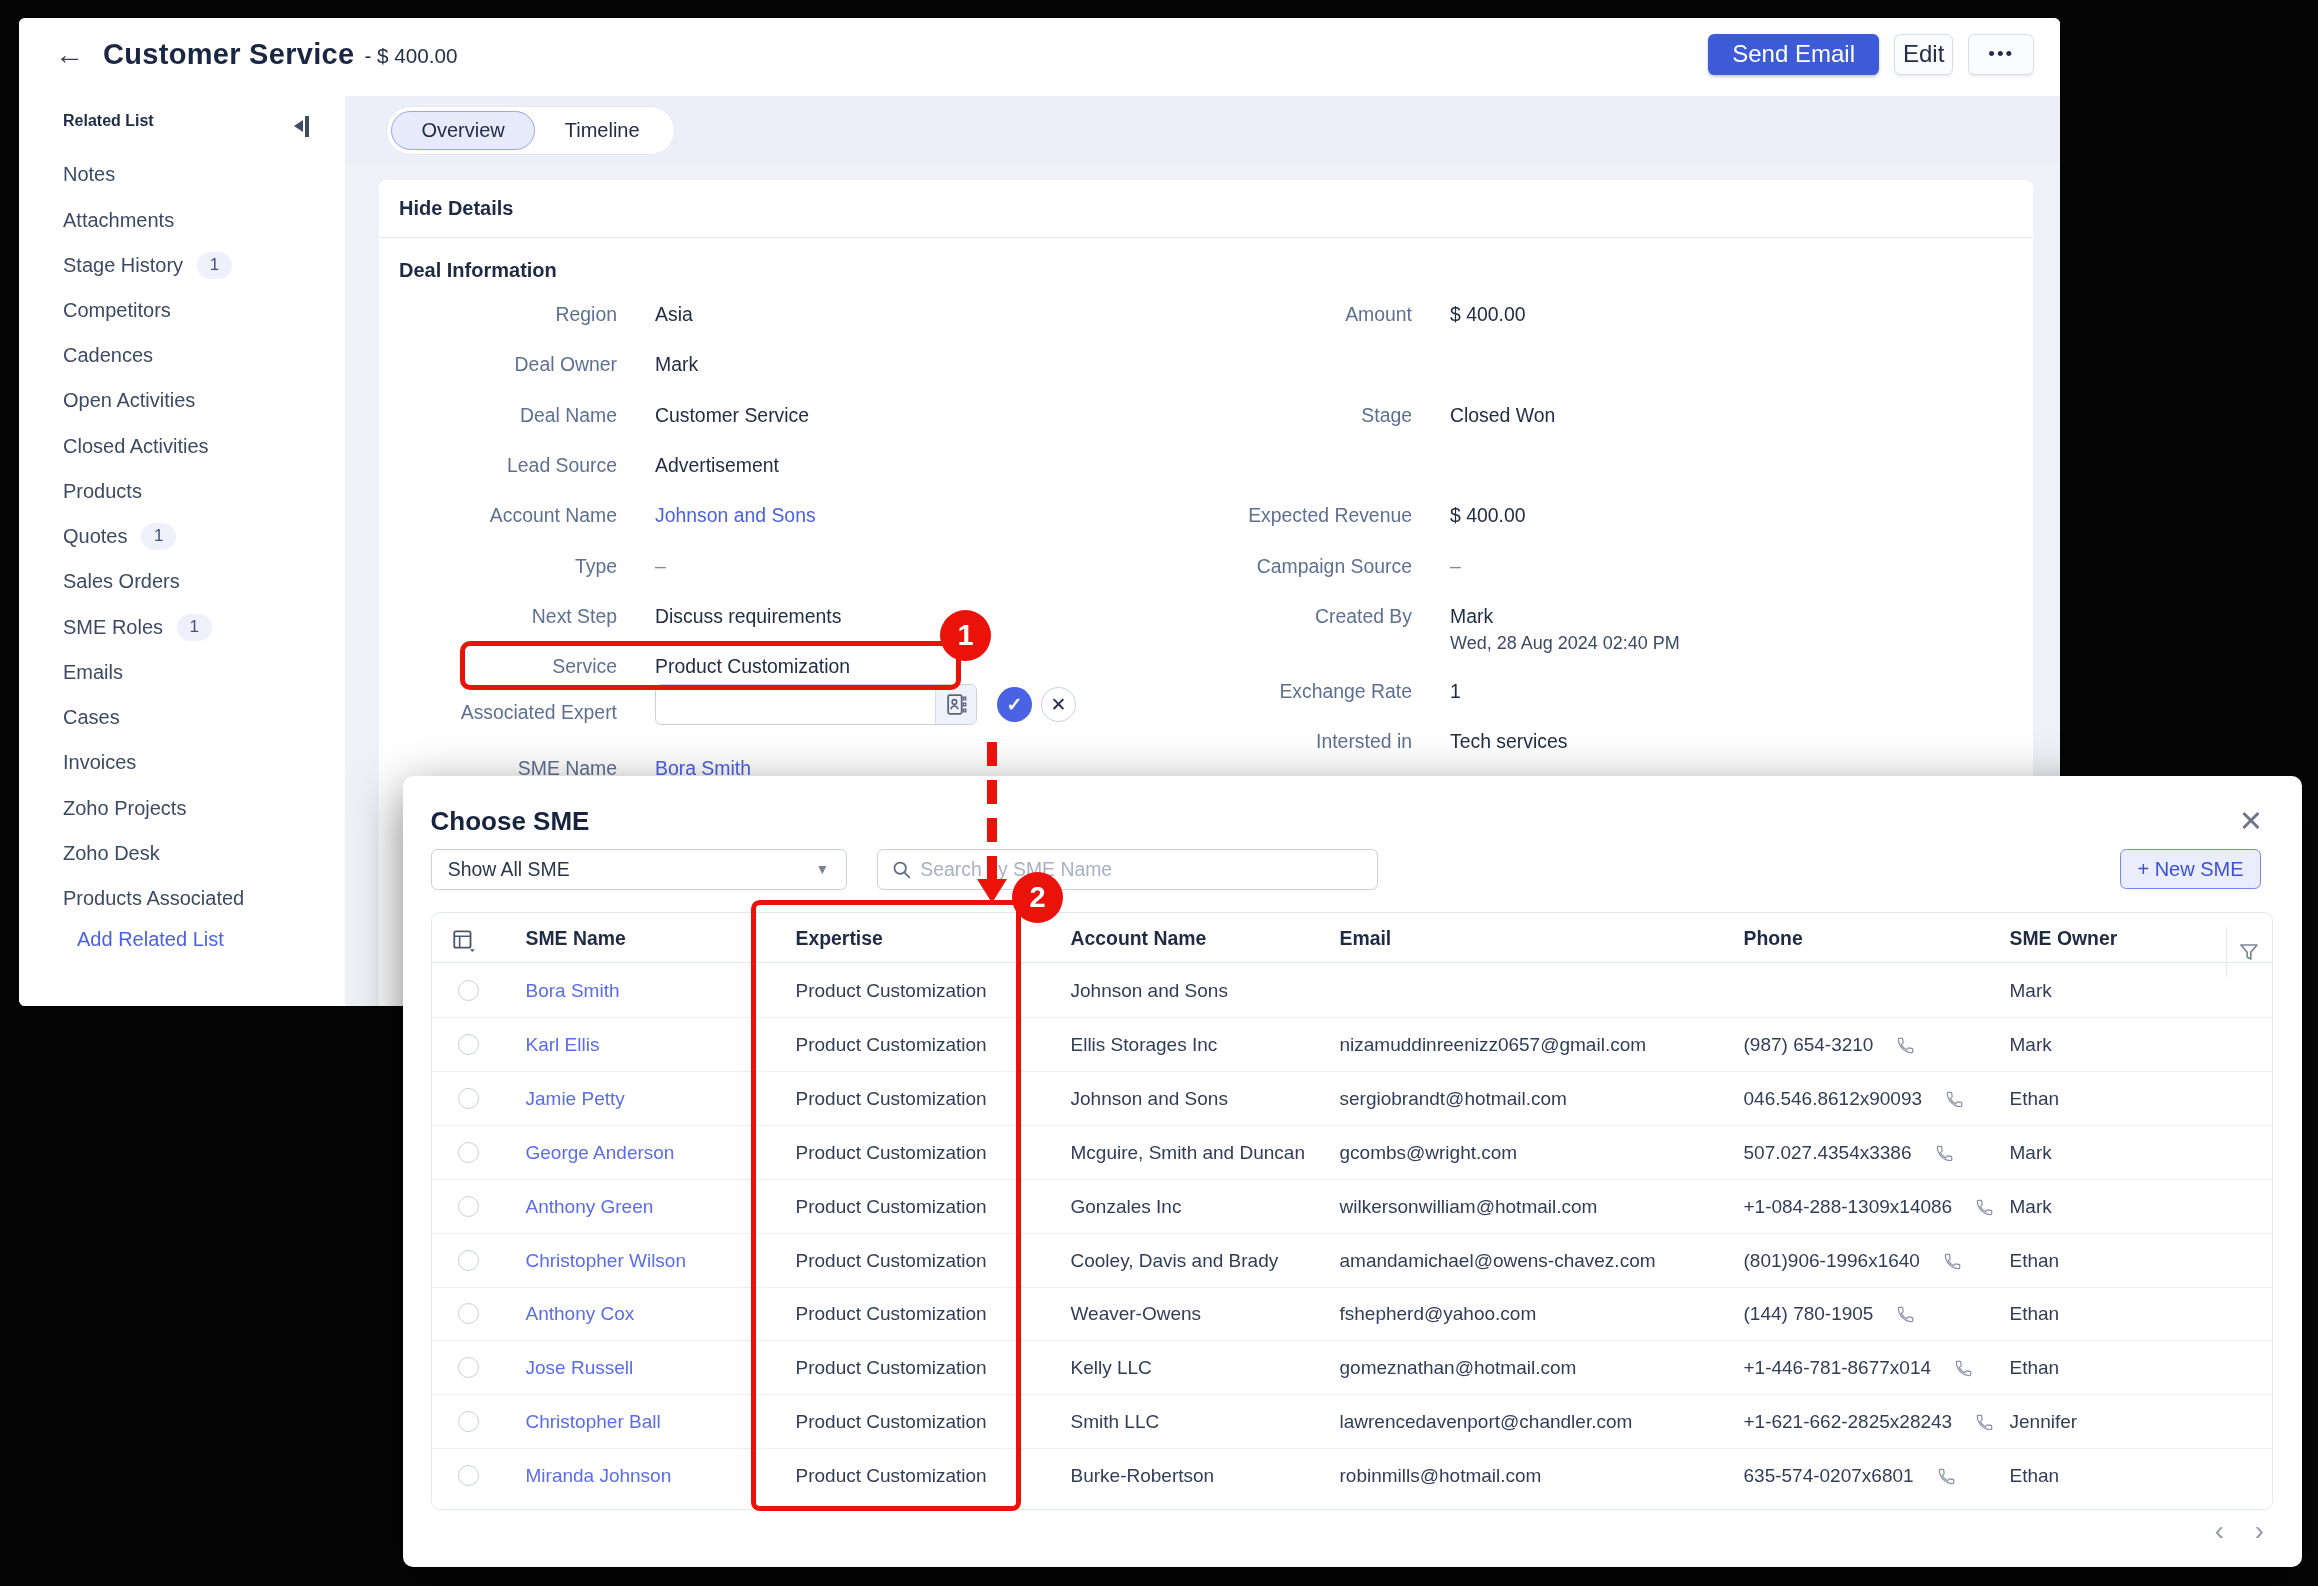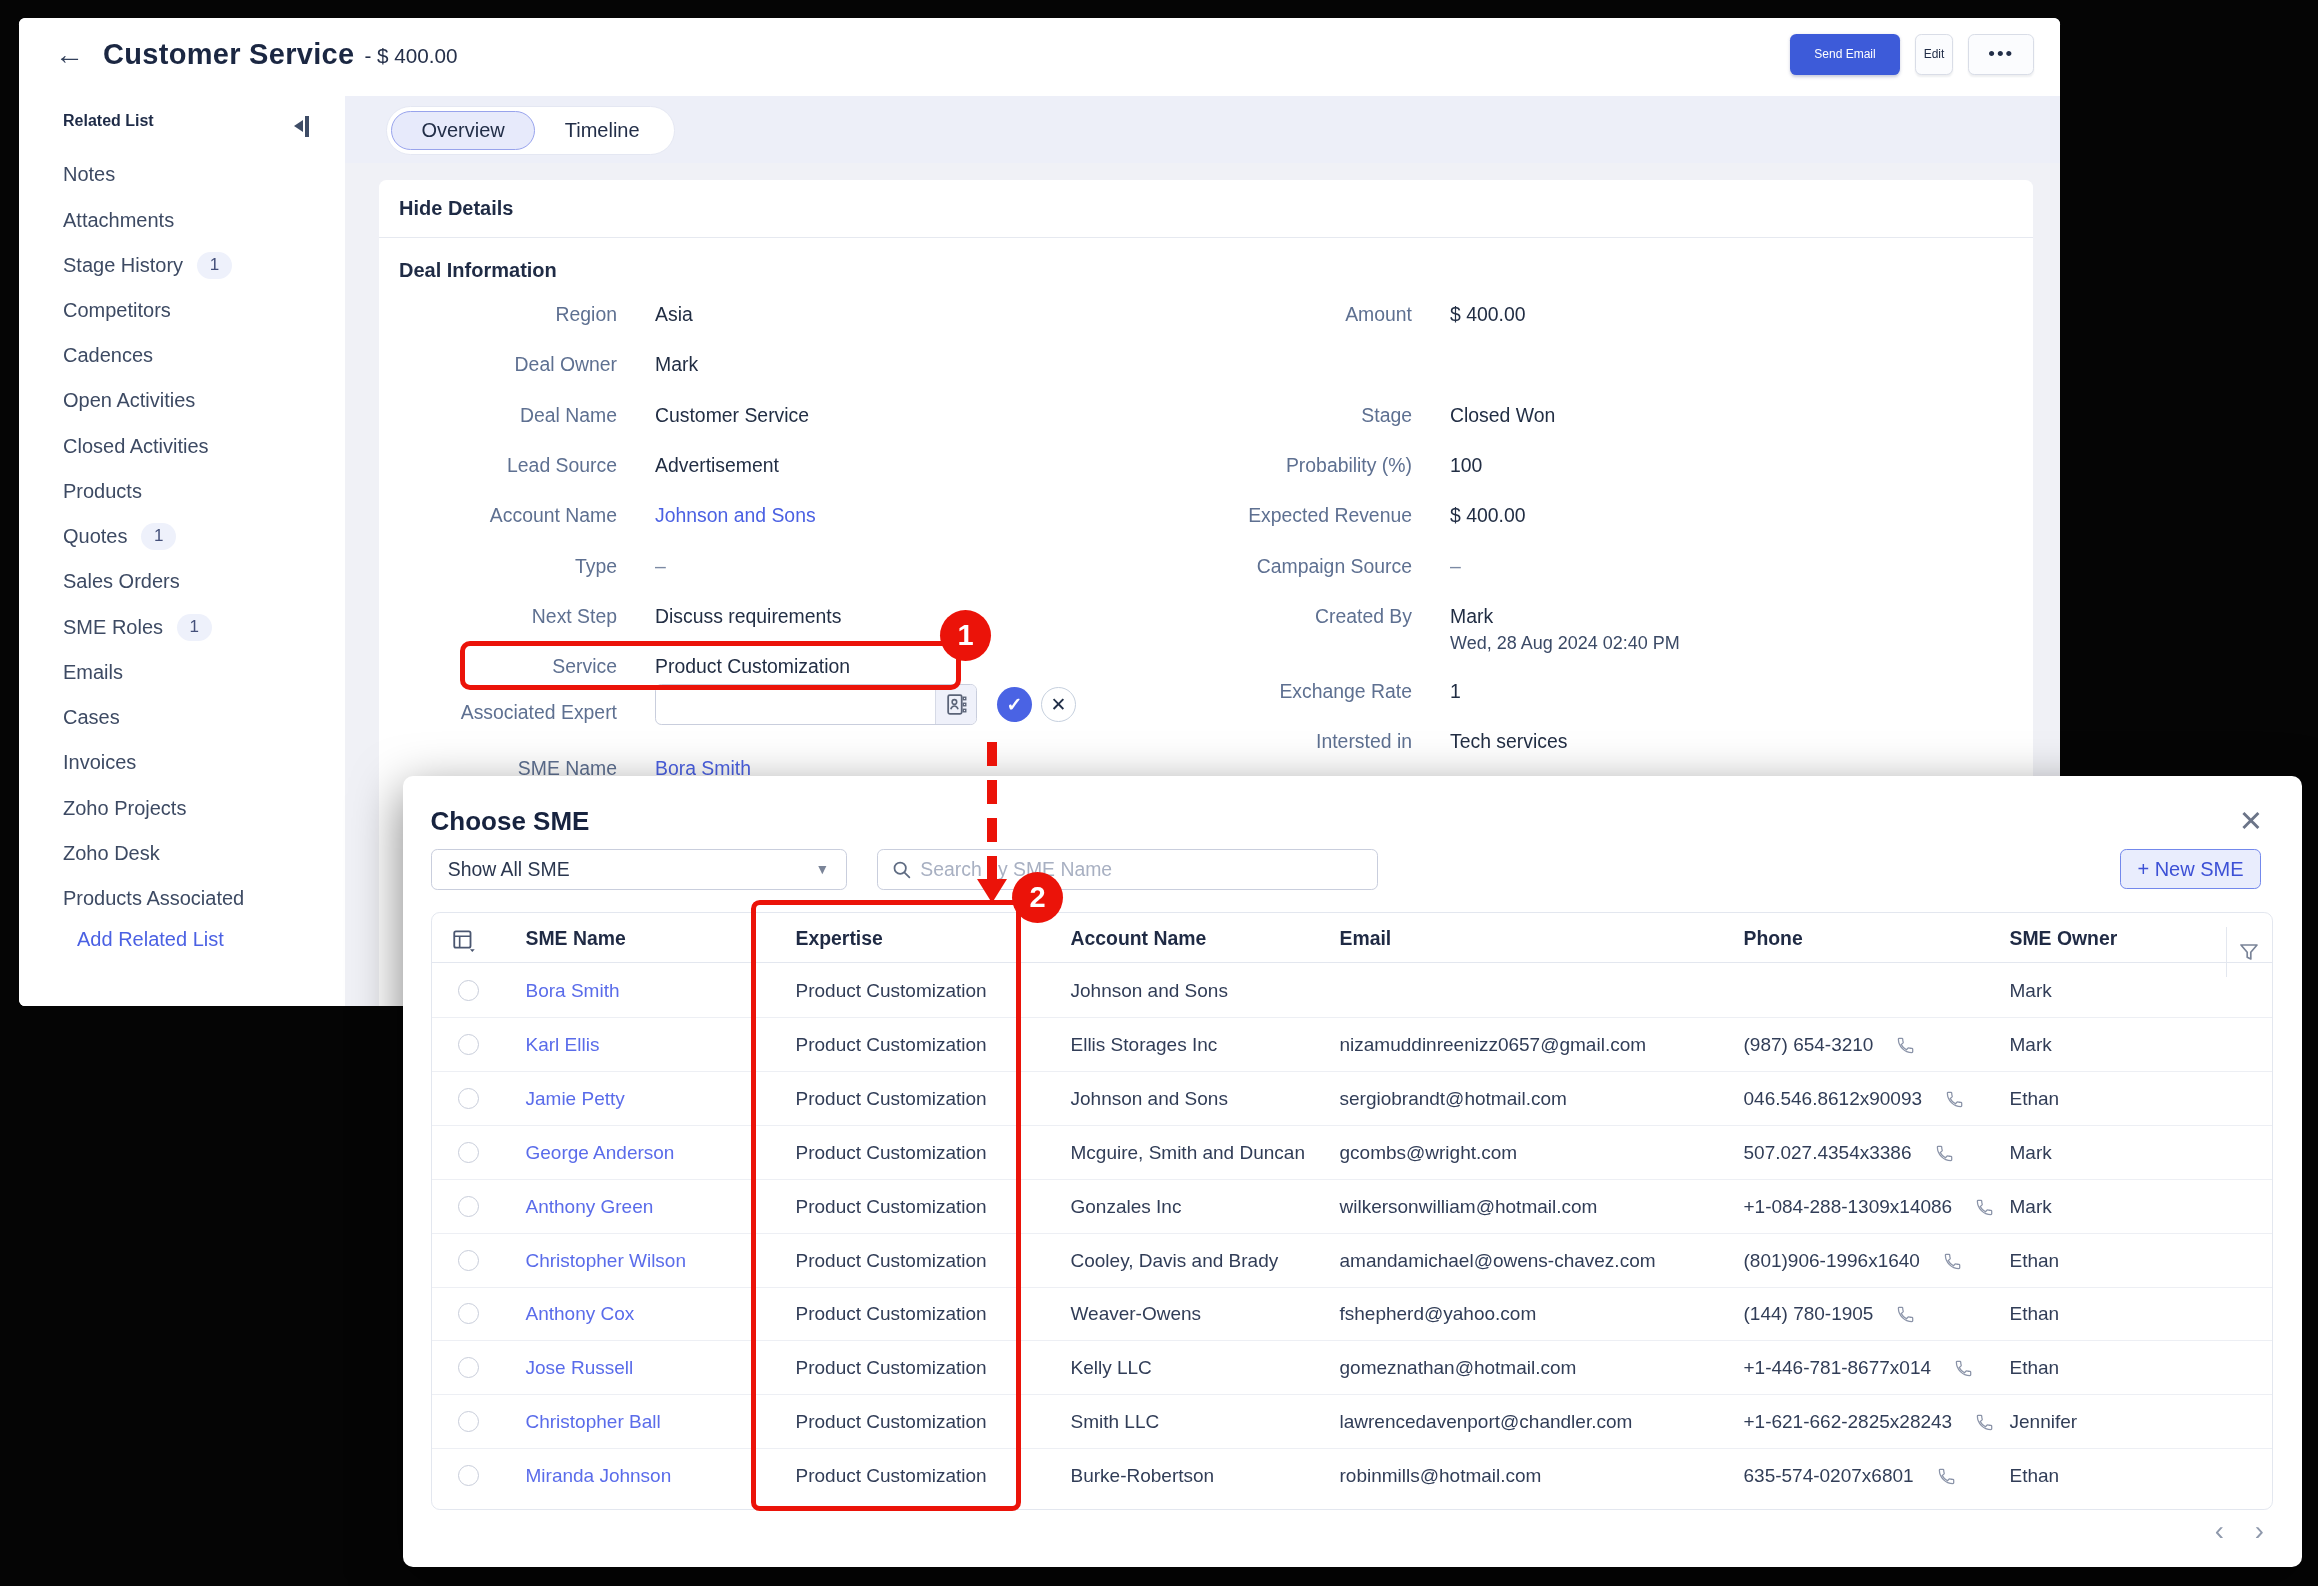--- a/index.html
+++ b/index.html
@@ -8,21 +8,21 @@
   #stage { position:relative; width:2319px; height:1586px; background:#050505; overflow:hidden; }
 
   
   .window { position:absolute; left:19px; top:17.5px; width:2041px; height:988px; background:#fff; border-radius:6.3px; z-index:10; overflow:hidden; }
 
   .appbar { position:absolute; left:0; top:0; right:0; height:74px; background:#fff; display:flex; align-items:center; }
   .back { font-size:29px; color:#33415C; margin-left:36px; line-height:1; }
   .title { font-size:29px; font-weight:bold; color:#1B2742; margin-left:19px; letter-spacing:0.3px; }
   .subtitle { font-size:20.7px; color:#25304A; margin-left:10px; padding-top:3.8px; }
   .appbar-actions { position:absolute; right:26px; top:16.3px; display:flex; gap:15px; }
-  .btn { height:41px; display:flex; align-items:center; justify-content:center; border-radius:6.3px; font-size:12px; }
+  .btn { height:41px; display:flex; align-items:center; justify-content:center; border-radius:6.3px; font-size:24px; }
   .btn-primary { background:#3D5BD9; color:#fff; padding:0 24px; box-shadow:0 1.9px 3.1px rgba(34,48,110,.25); }
   .btn-secondary { background:#FBFCFE; border:1.3px solid #D9DDE7; color:#222E48; padding:0 8px; box-shadow:0 1.3px 1.9px rgba(40,50,80,.08); }
   .btn-more { letter-spacing:1.9px; font-size:19px; padding:0 19px; }
 
   .sidebar { position:absolute; left:0; top:74px; width:326px; height:915px; background:#fff; }
   .sidebar-title { position:absolute; left:44px; top:20px; font-size:16px; font-weight:bold; color:#1E2B47; }
   .collapse-ic { position:absolute; right:36px; top:24px; display:flex; align-items:center; }
   .collapse-ic .tri { width:0; height:0; border-top:6.9px solid transparent; border-bottom:6.9px solid transparent; border-right:9.4px solid #3E4C66; }
   .collapse-ic .bar { width:3.8px; height:21px; background:#3E4C66; margin-left:1.9px; }
   .sidebar-item { position:absolute; left:44px; height:27.5px; display:flex; align-items:center; font-size:20px; color:#3D4A63; }
@@ -244,24 +244,20 @@
         <div class="roundbtn xbtn">✕</div>
 
         <div class="frow" style="left:0;top:120px">
             <span class="lblr">Amount</span>
             <span class="val">$ 400.00</span>
           </div>
         <div class="frow" style="left:0;top:221px">
             <span class="lblr">Stage</span>
             <span class="val">Closed Won</span>
           </div>
-        <div class="frow" style="left:0;top:271px">
-            <span class="lblr">Probability (%)</span>
-            <span class="val">100</span>
-          </div>
         <div class="frow" style="left:0;top:321px">
             <span class="lblr">Expected Revenue</span>
             <span class="val">$ 400.00</span>
           </div>
         <div class="frow" style="left:0;top:372px">
             <span class="lblr">Campaign Source</span>
             <span class="val dim">–</span>
           </div>
         <div class="frow" style="left:0;top:422px">
             <span class="lblr">Created By</span>

